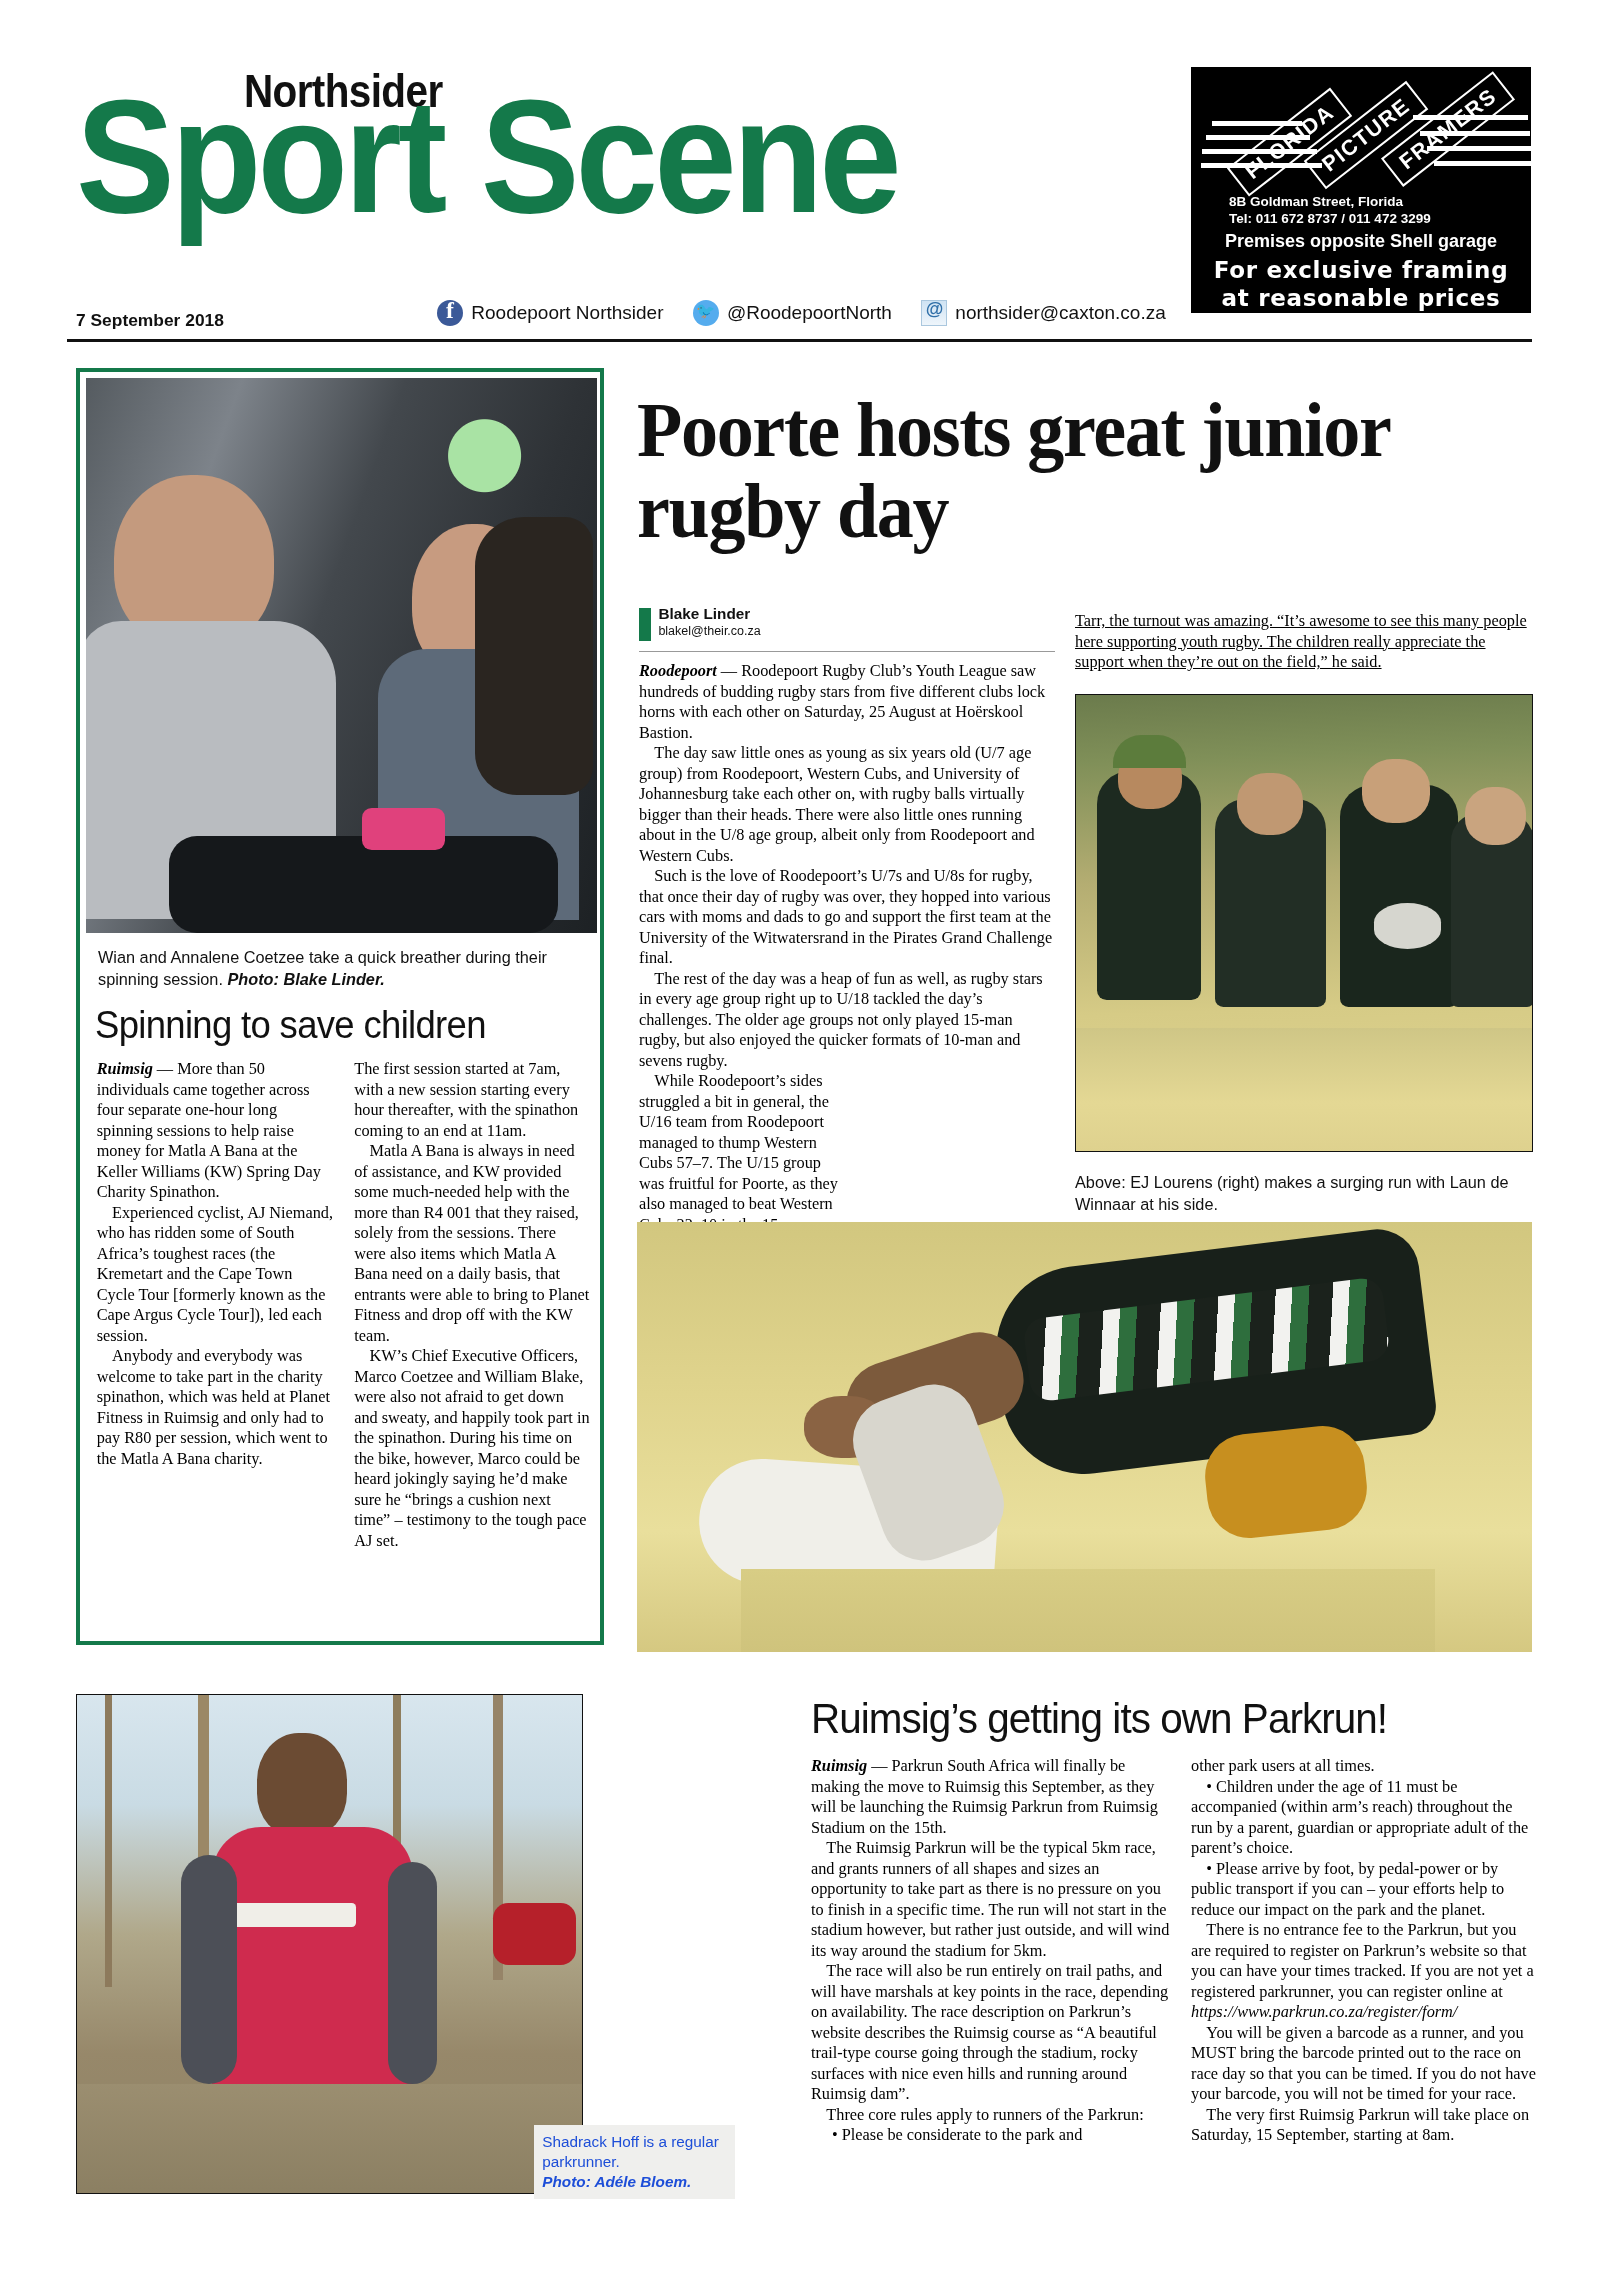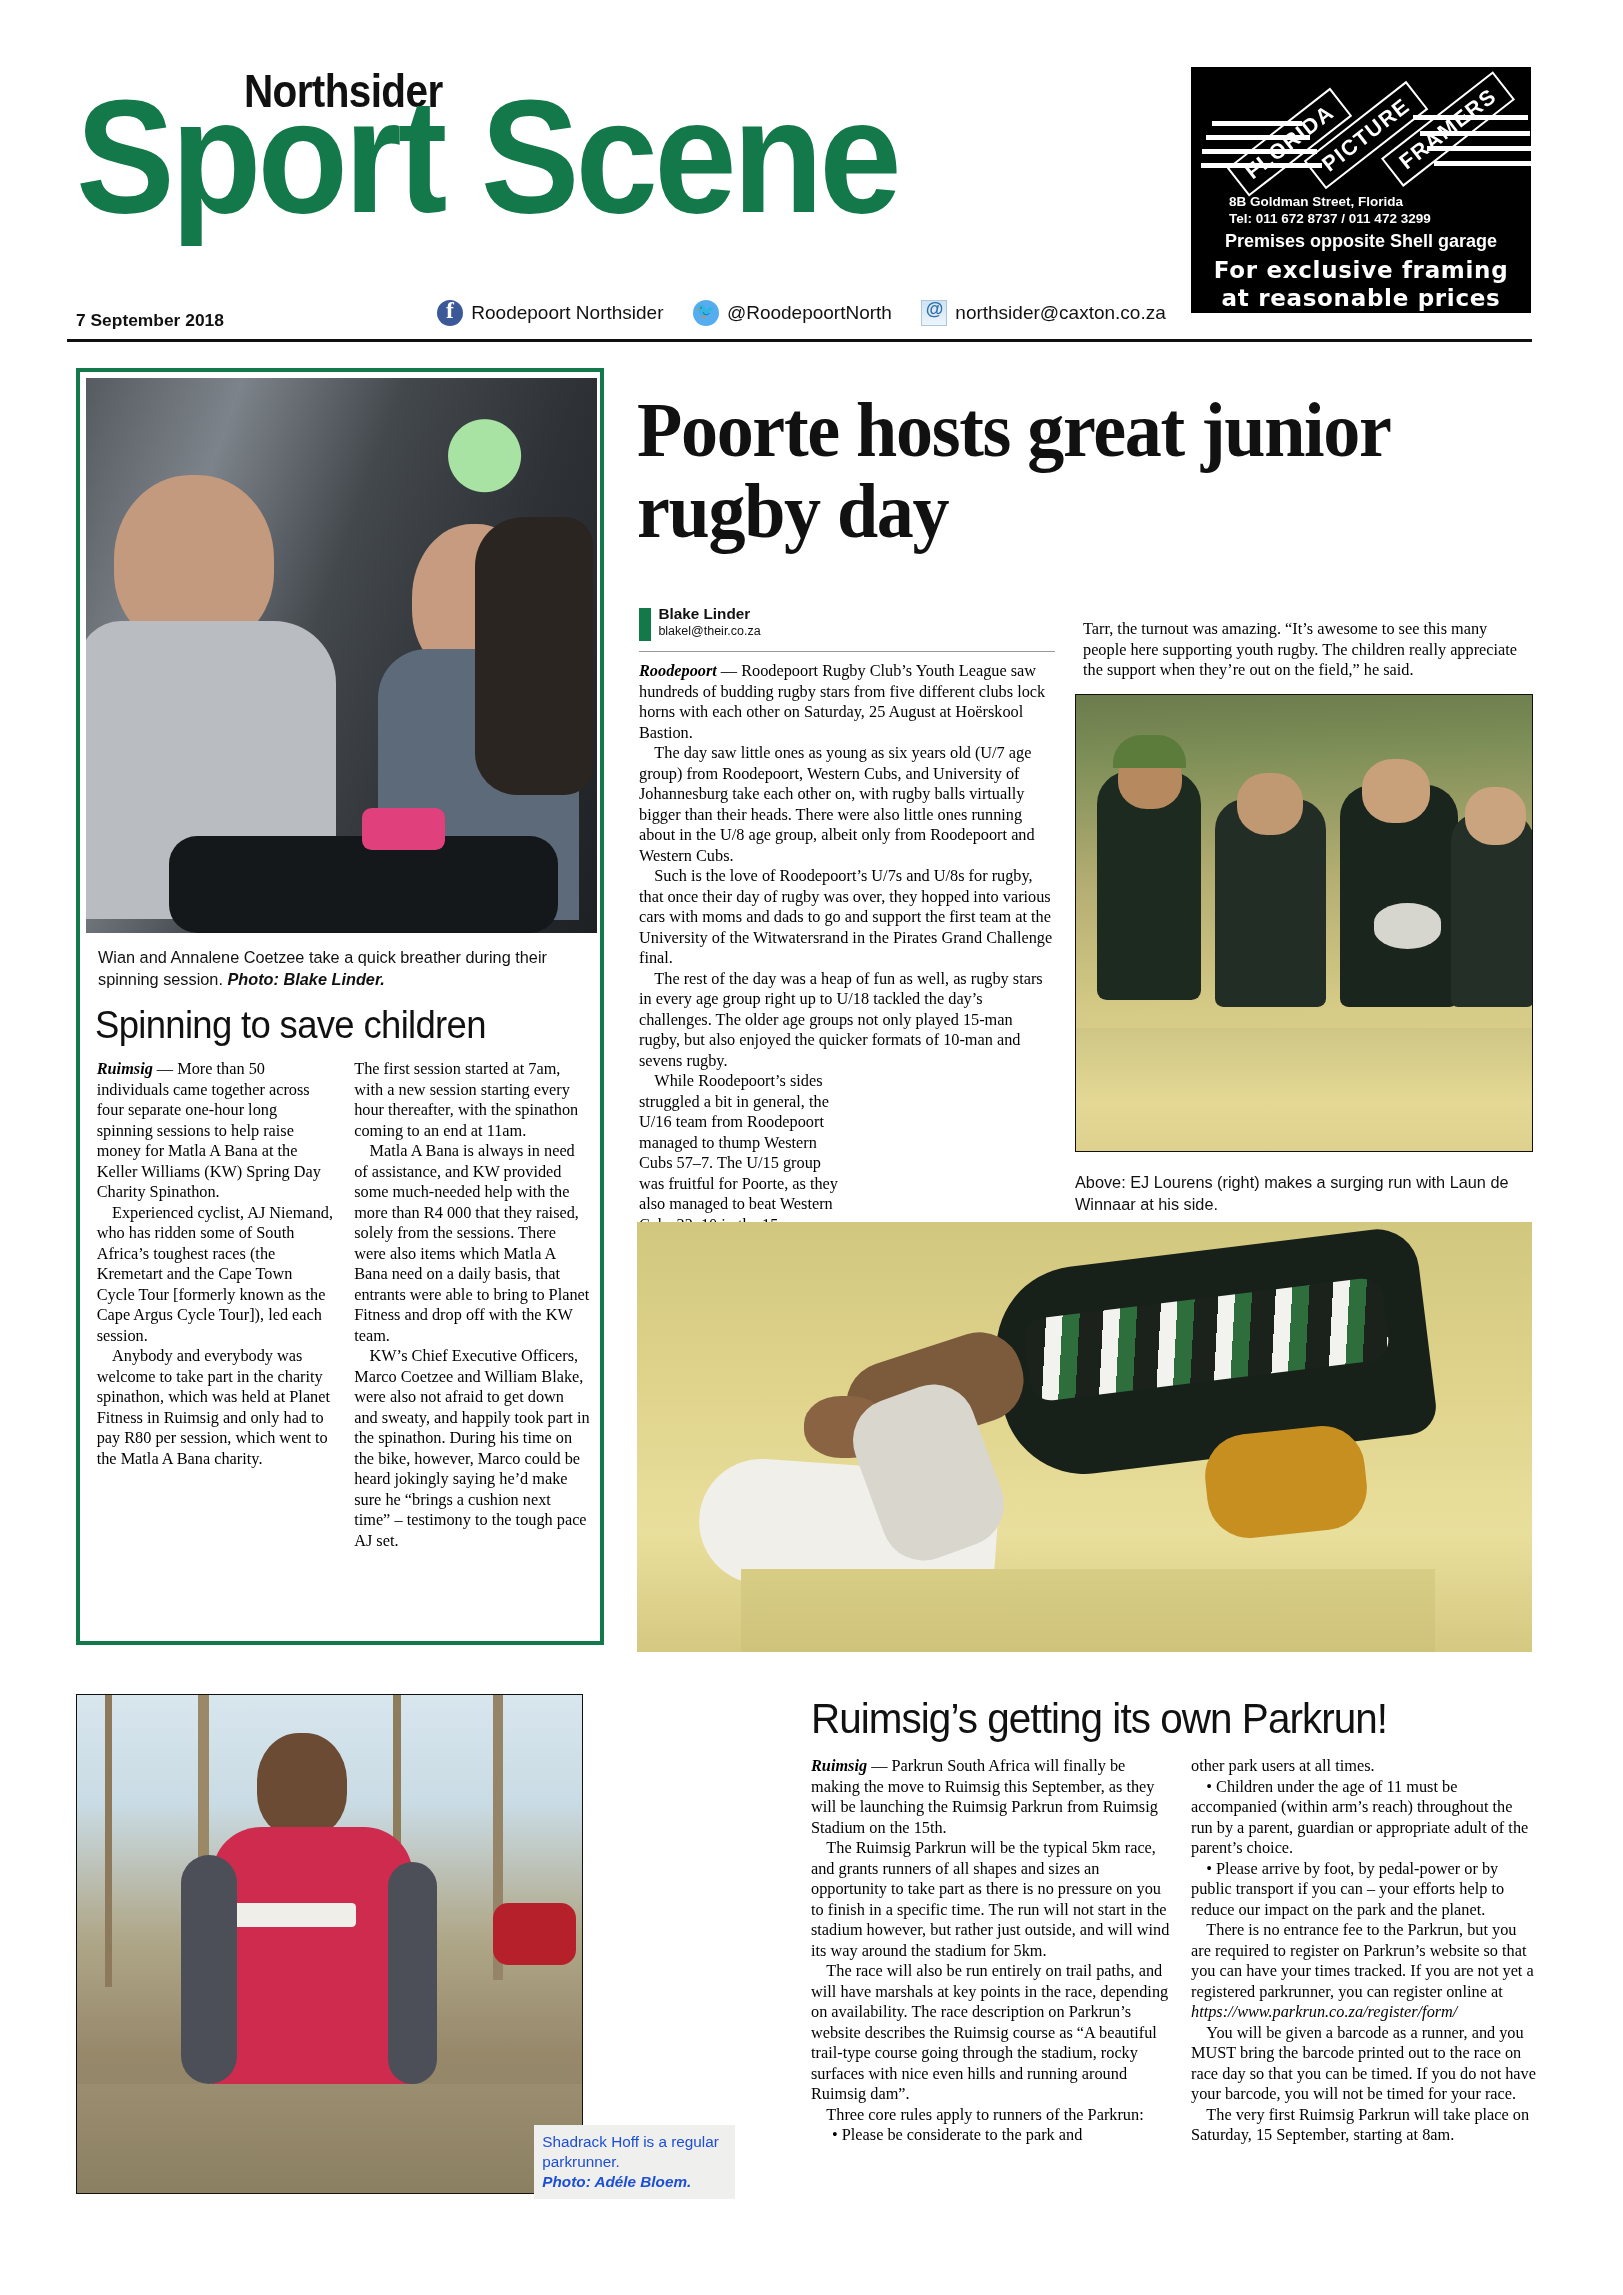--- a/index.html
+++ b/index.html
@@ -100,21 +100,21 @@
 
   .art1-c1{position:absolute;left:639px;top:661px;width:416px;
      font-size:16.3px;line-height:20.5px;color:#000;}
   .art1-c1 p{margin:0;text-indent:15.3px;}
   .art1-c1 p.first{text-indent:0;}
   .art1-c1 p.first b{font-style:italic;font-weight:bold;}
   .art1-c1 .narrow{width:208px;}
 
   .art1-c2{position:absolute;left:1075px;top:611px;width:457px;
      font-size:16.3px;line-height:20.5px;color:#000;}
-  .art1-c2 p{margin:8px;text-indent:15.3px;}
+  .art1-c2 p{margin:0;text-indent:15.3px;text-decoration:underline;}
   .art1-c2 p.first{text-indent:0;}
 
   .rugby-photo1{position:absolute;left:1075px;top:694px;width:458px;height:458px;
      border:1.4px solid #111;overflow:hidden;
      background:linear-gradient(175deg,#7d8d58 0%,#9aa86a 22%,#cfc37f 55%,#dcd08a 100%);}
   .cap-a{position:absolute;left:1075px;top:1172px;width:458px;
      font-family:"Liberation Sans",sans-serif;font-size:16.3px;line-height:21.5px;color:#111;}
   .cap-b{position:absolute;left:1075px;top:1229px;width:458px;
      font-family:"Liberation Sans",sans-serif;font-size:16.3px;line-height:21.5px;color:#111;}
   .cap-b .credit{font-weight:bold;font-style:italic;display:block;padding-left:7px;}
@@ -217,21 +217,21 @@
     </div>
     <div class="spin-head">Spinning to save children</div>
     <div class="spin-cols">
       <div class="spin-col">
         <p class="first"><b>Ruimsig</b><span> — More than 50 individuals came together across four separate one-hour long spinning sessions to help raise money for Matla A Bana at the Keller Williams (KW) Spring Day Charity Spinathon.</span></p>
         <p>Experienced cyclist, AJ Niemand, who has ridden some of South Africa’s toughest races (the Kremetart and the Cape Town Cycle Tour [formerly known as the Cape Argus Cycle Tour]), led each session.</p>
         <p>Anybody and everybody was welcome to take part in the charity spinathon, which was held at Planet Fitness in Ruimsig and only had to pay R80 per session, which went to the Matla A Bana charity.</p>
       </div>
       <div class="spin-col">
         <p class="first">The first session started at 7am, with a new session starting every hour thereafter, with the spinathon coming to an end at 11am.</p>
-        <p>Matla A Bana is always in need of assistance, and KW provided some much-needed help with the more than R4 000 that they raised, solely from the sessions. There were also items which Matla A Bana need on a daily basis, that entrants were able to bring to Planet Fitness and drop off with the KW team.</p>
+        <p>Matla A Bana is always in need of assistance, and KW provided some much-needed help with the more than R4 001 that they raised, solely from the sessions. There were also items which Matla A Bana need on a daily basis, that entrants were able to bring to Planet Fitness and drop off with the KW team.</p>
         <p>KW’s Chief Executive Officers, Marco Coetzee and William Blake, were also not afraid to get down and sweaty, and happily took part in the spinathon. During his time on the bike, however, Marco could be heard jokingly saying he’d make sure he “brings a cushion next time” – testimony to the tough pace AJ set.</p>
       </div>
     </div>
   </div>
 
   <div class="mainhead">Poorte hosts great junior rugby day</div>
 
   <div class="byline">
     <div class="by-sq"></div>
     <div class="by-name">Blake Linder</div>

